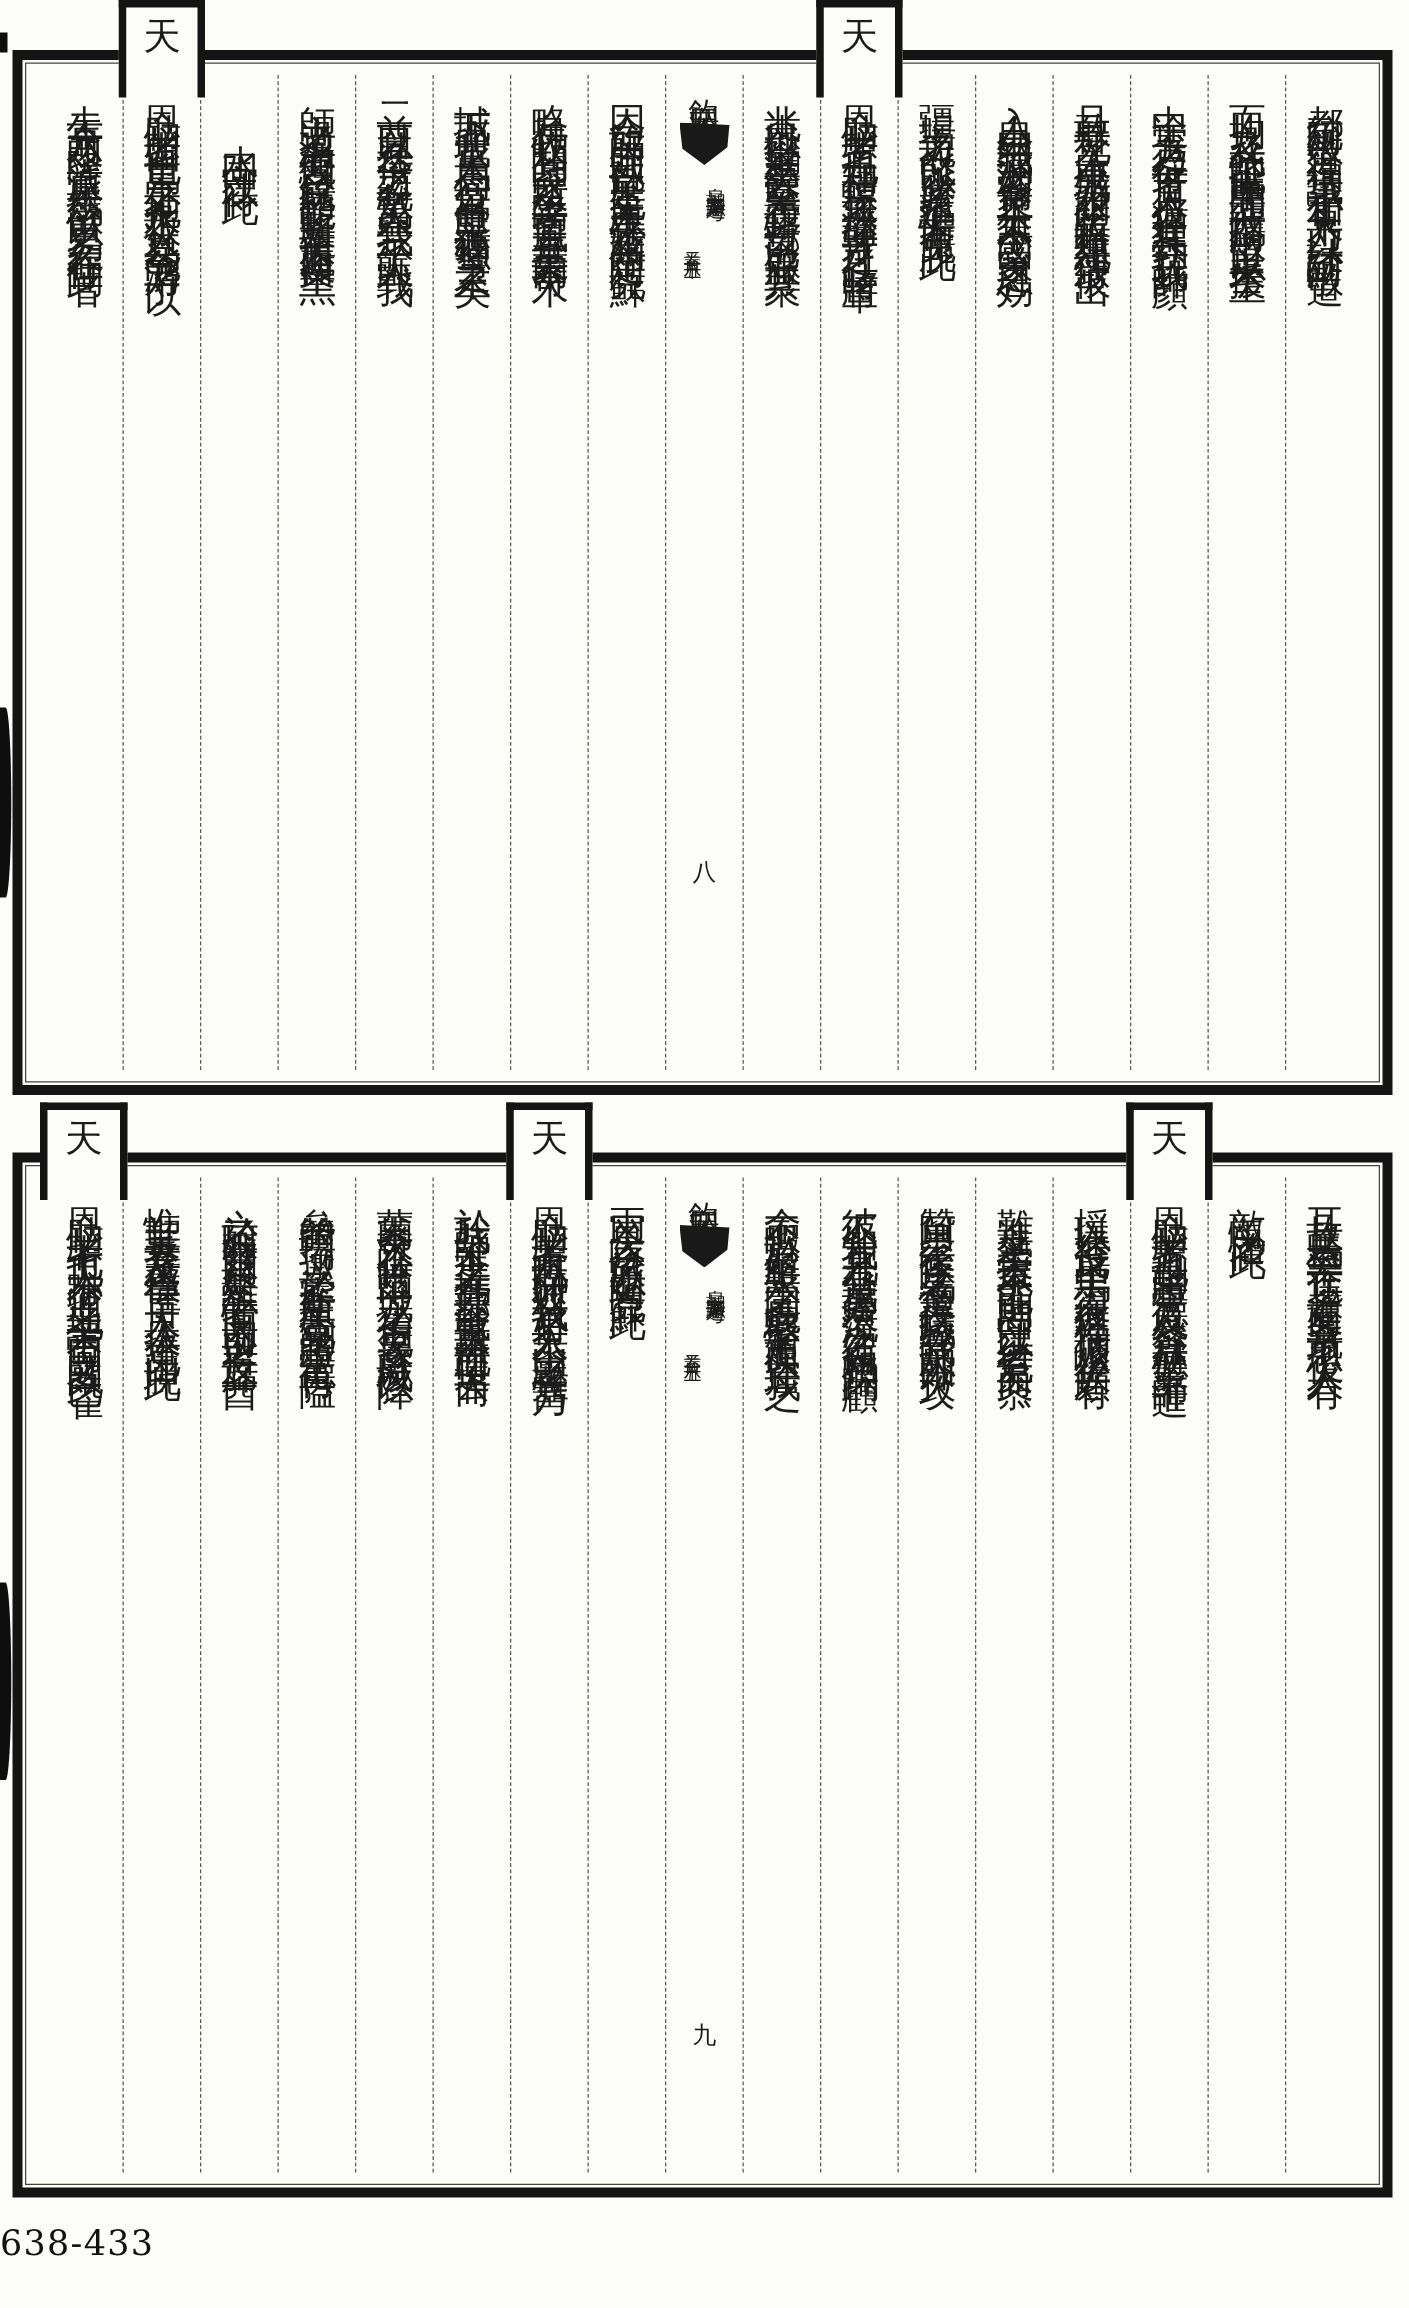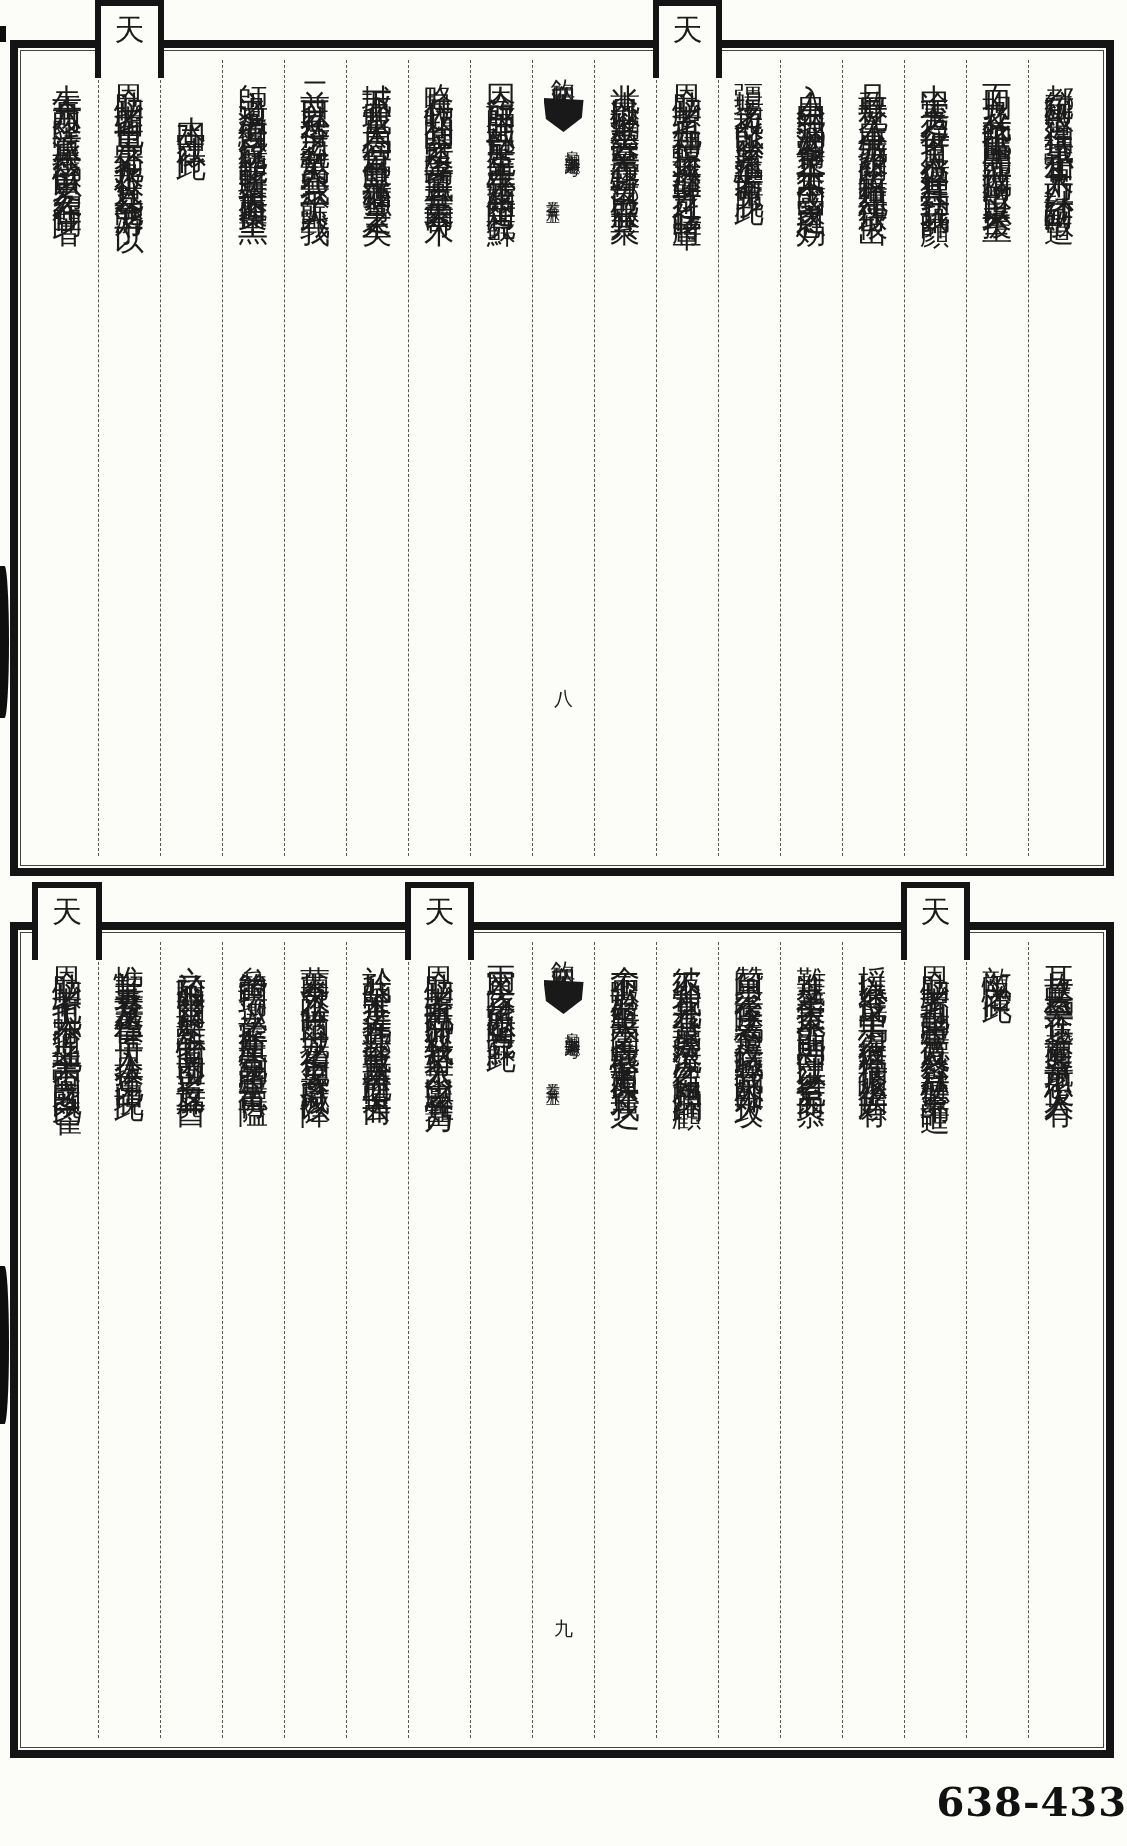--- a/index.html
+++ b/index.html
@@ -54,24 +54,23 @@
   .bx-book{font-size:16px;line-height:20px;letter-spacing:2px;}
   .bx-juan{font-size:14px;line-height:18px;letter-spacing:2px;margin-top:52px;}
   .bx-page{
     position:absolute;top:79%;left:50%;transform:translateX(-50%);
     writing-mode:horizontal-tb;font-size:19px;line-height:19px;letter-spacing:0;
   }
   .lower .bx-page{top:85%;}
 
   
   .catalog{
-    position:absolute;left:0;right:0;top:1778px;text-align:right;
-    font-size:40px;letter-spacing:1px;color:#111;
+    position:absolute;left:0;right:0;top:1778px;text-align:left;
+    font-size:28px;letter-spacing:1px;color:#111;
     font-family:"DejaVu Serif","Liberation Serif",serif;
-    font-weight:bold;
   }
   .artifact{position:absolute;left:0;background:#0e0e0e;}
   .artifact.a1{top:566px;width:9px;height:152px;border-radius:0 70% 70% 0;}
   .artifact.a2{top:1266px;width:9px;height:158px;border-radius:0 70% 70% 0;}
   .artifact.a3{top:26px;width:6px;height:16px;}
 </style>
 </head>
 <body>
 
 <div class="sheet">

